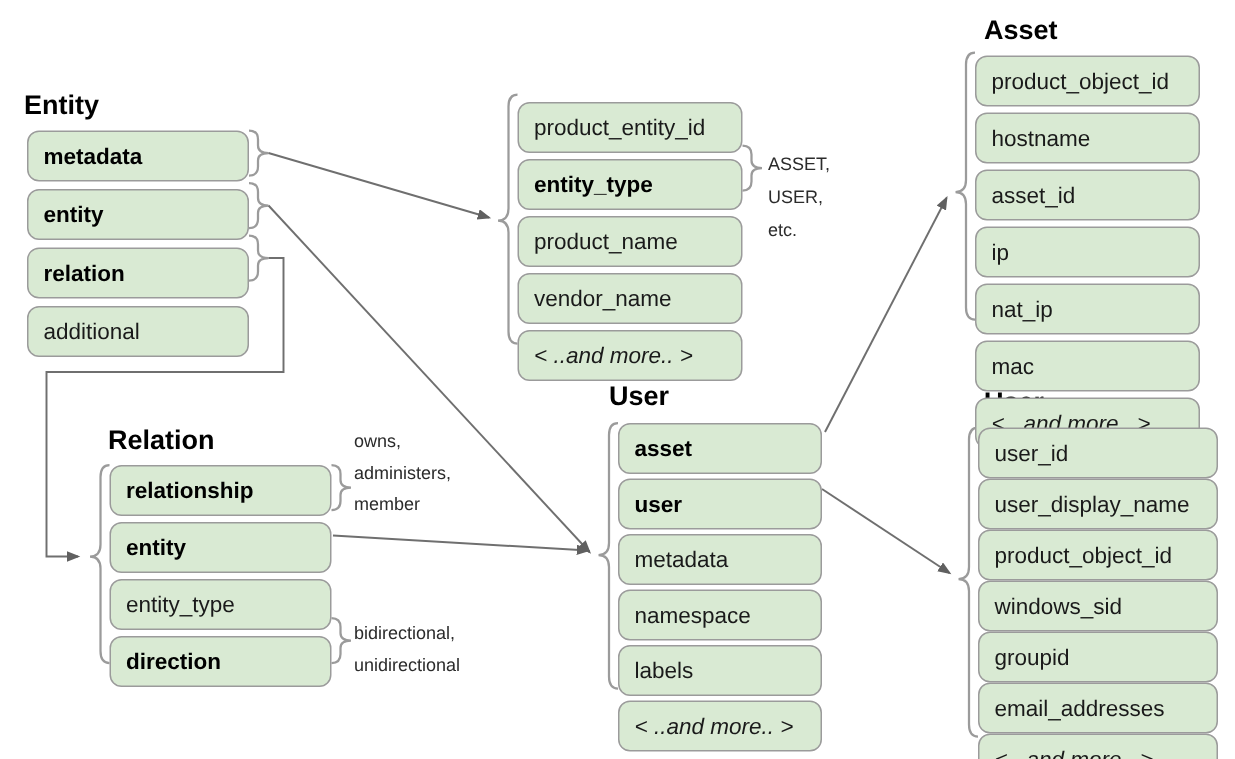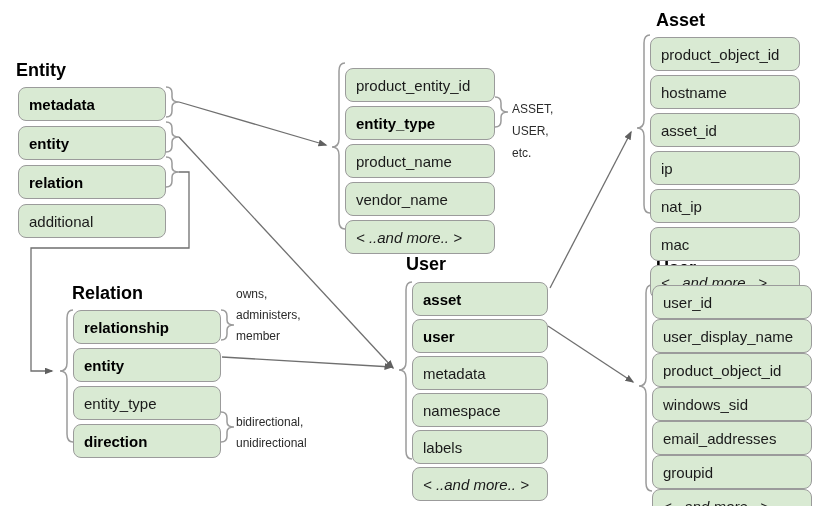--- a/index.html
+++ b/index.html
@@ -124,22 +124,22 @@
     <div class="row">nat_ip</div>
     <div class="row">mac</div>
     <div class="row italic">&lt; ..and more.. &gt;</div>
   </div>
 
   <div class="box box-user">
     <div class="row">user_id</div>
     <div class="row">user_display_name</div>
     <div class="row">product_object_id</div>
     <div class="row">windows_sid</div>
+    <div class="row">groupid</div>
     <div class="row">email_addresses</div>
-    <div class="row">groupid</div>
     <div class="row italic">&lt; ..and more.. &gt;</div>
   </div>
 
   <div class="annotation ann-entity-type">ASSET,
 USER,
 etc.</div>
   <div class="annotation ann-direction">bidirectional,
 unidirectional</div>
   <div class="annotation ann-relationship">owns,
 administers,

